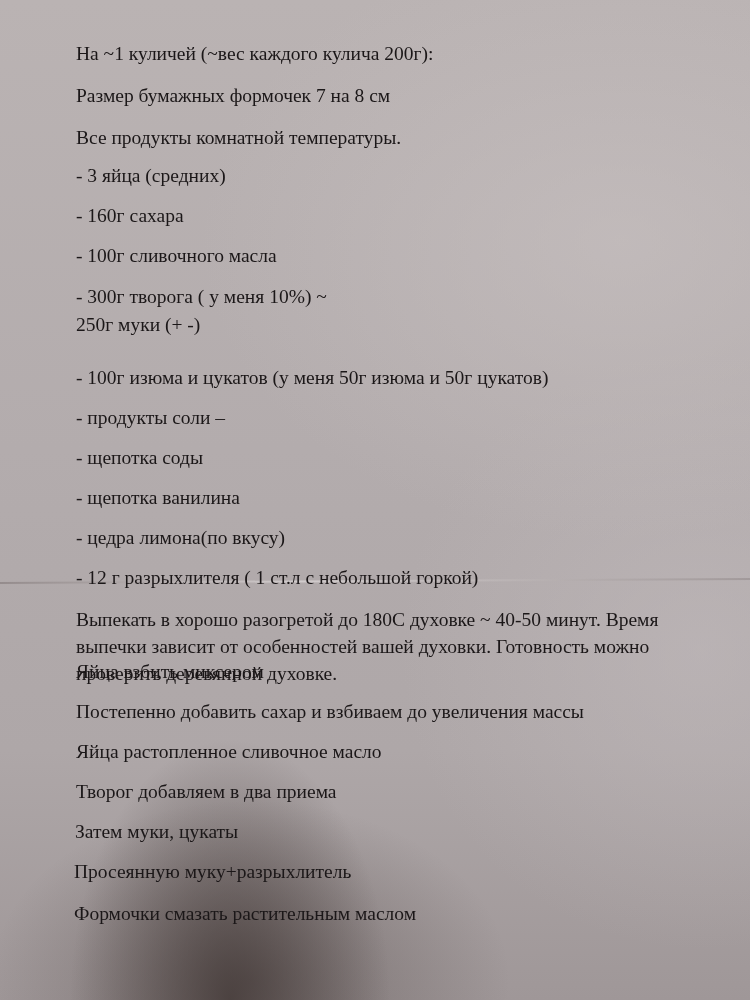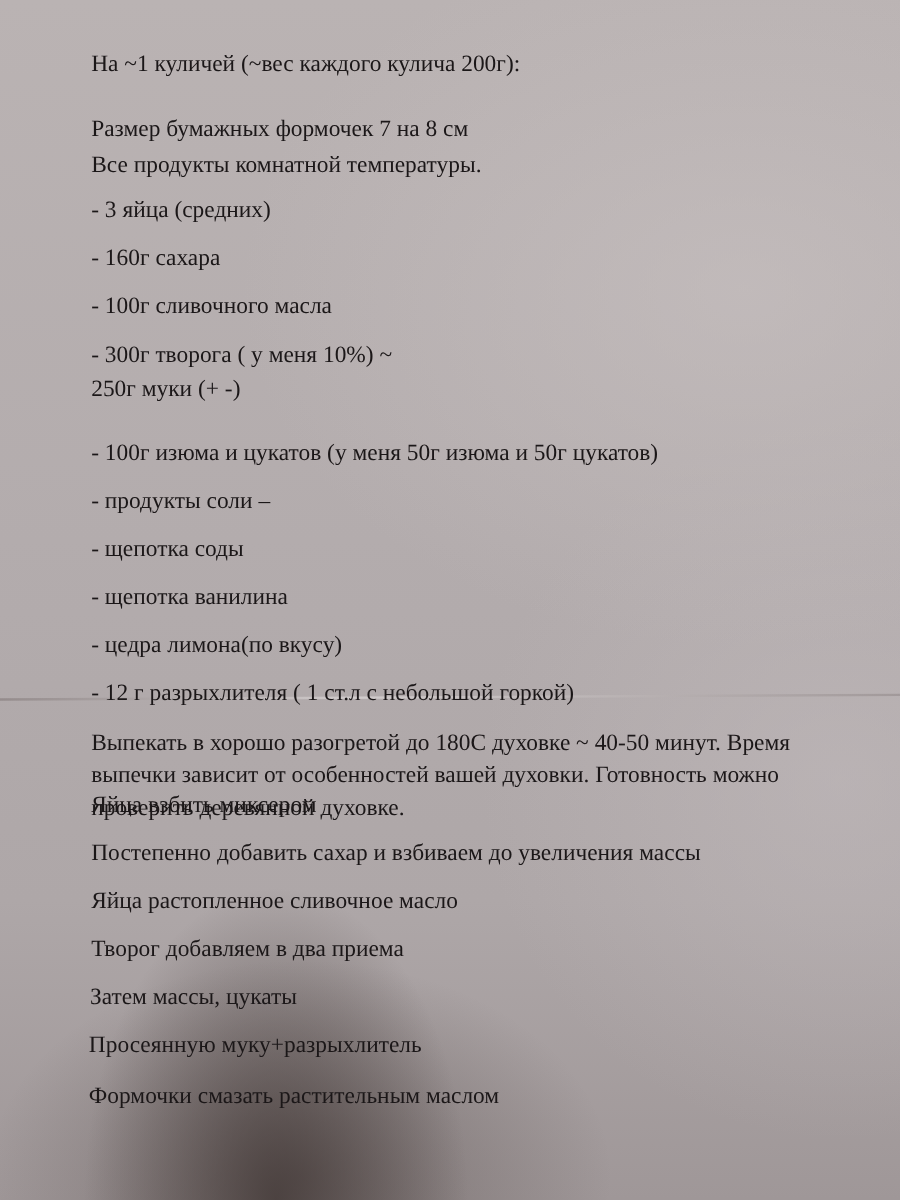--- a/index.html
+++ b/index.html
@@ -59,21 +59,21 @@
   </style>
 </head>
 <body>
 
 <div class="paper"></div>
 <div class="fold"></div>
 
 <div class="content">
 
   <div class="line" style="top:2px">На ~1 куличей (~вес каждого кулича 200г):</div>
-  <div class="line" style="top:56px">Размер бумажных формочек 7 на 8 см</div>
+  <div class="line" style="top:44px">Размер бумажных формочек 7 на 8 см</div>
   <div class="line" style="top:86px">Все продукты комнатной температуры.</div>
 
   <div>
     <div class="line" style="top:124px">- 3 яйца (средних)</div>
     <div class="line" style="top:164px">- 160г сахара</div>
     <div class="line" style="top:204px">- 100г сливочного масла</div>
     <div class="line" style="top:245px">- 300г творога ( у меня 10%) ~</div>
     <div class="line" style="top:273px">250г муки (+ -)</div>
     <div class="line" style="top:326px">- 100г изюма и цукатов (у меня 50г изюма и 50г цукатов)</div>
     <div class="line" style="top:366px">- продукты соли –</div>
@@ -87,18 +87,18 @@
     <span>Выпекать в хорошо разогретой до 180С духовке ~ 40-50 минут. Время</span>
     <span>выпечки зависит от особенностей вашей духовки. Готовность можно</span>
     <span>проверить деревянной духовке.</span>
   </div>
 
   <div>
     <div class="line" style="top:620px">Яйца взбить миксером</div>
     <div class="line" style="top:660px">Постепенно добавить сахар и взбиваем до увеличения массы</div>
     <div class="line" style="top:700px">Яйца растопленное сливочное масло</div>
     <div class="line" style="top:740px">Творог добавляем в два приема</div>
-    <div class="line" style="top:780px; left:-1px">Затем массы, цукаты</div>
+    <div class="line" style="top:780px; left:-1px">Затем муки, цукаты</div>
     <div class="line" style="top:820px; left:-2px">Просеянную муку+разрыхлитель</div>
     <div class="line" style="top:862px; left:-2px">Формочки смазать растительным маслом</div>
   </div>
 
 </div>
 
 </body></html>

